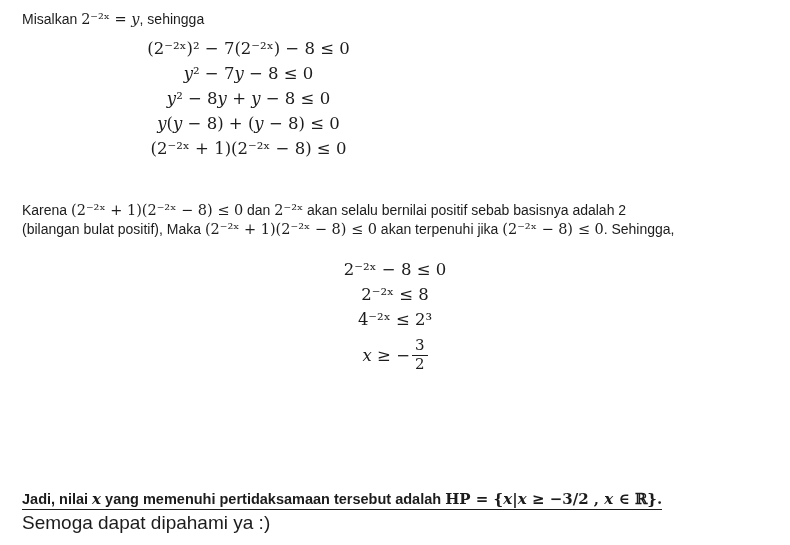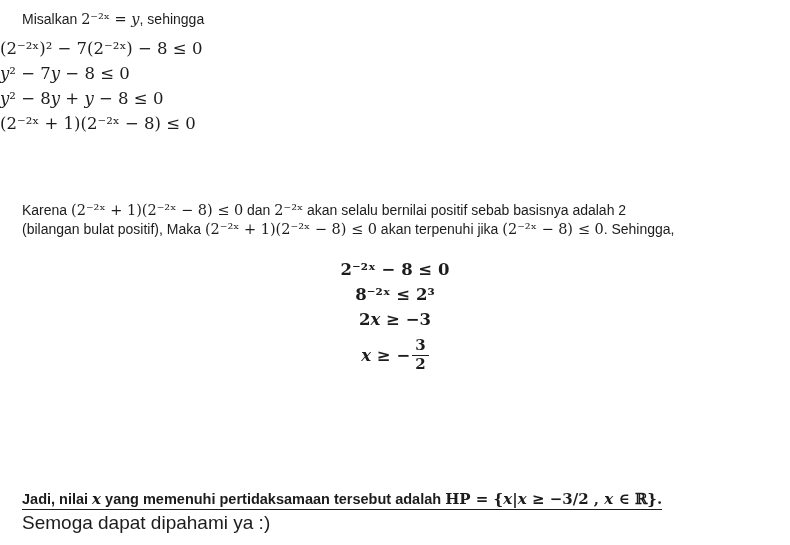--- a/index.html
+++ b/index.html
@@ -29,25 +29,25 @@
   }
 
   .eq-block .eq-line {
     height: 25px; line-height: 25px;
     font-family: "DejaVu Serif", serif;
     font-size: 16.5px;
     white-space: nowrap;
   }
   .block1 {
     position: absolute; left: 0; top: 36px;
-    width: 497px; text-align: left;
+    width: 497px; text-align: center;
   }
   .block2 {
     position: absolute; left: 0; top: 257px;
-    width: 790px; text-align: center; font-weight: bold;
+    width: 790px; text-align: center;
   }
 
   .para {
     position: absolute; left: 22px;
     line-height: 22px; white-space: nowrap;
   }
   .para-1 { top: 199px; }
   .para-2 { top: 218px; }
 
   .frac-line {
@@ -84,30 +84,31 @@
 <body>
 
 <div class="page">
 
   <div class="intro"><span class="seg-text">Misalkan </span><span class="seg-math">2⁻²ˣ = <i>y</i></span><span class="seg-text">, sehingga</span></div>
 
   <div class="eq-block block1">
     <div class="eq-line">(2⁻²ˣ)² − 7(2⁻²ˣ) − 8 ≤ 0</div>
     <div class="eq-line"><i>y</i>² − 7<i>y</i> − 8 ≤ 0</div>
     <div class="eq-line"><i>y</i>² − 8<i>y</i> + <i>y</i> − 8 ≤ 0</div>
+    <div class="eq-line"><i>y</i>(<i>y</i> − 8) + (<i>y</i> − 8) ≤ 0</div>
     <div class="eq-line">(2⁻²ˣ + 1)(2⁻²ˣ − 8) ≤ 0</div>
   </div>
 
   <div class="para para-1"><span class="seg-text">Karena </span><span class="seg-math">(2⁻²ˣ + 1)(2⁻²ˣ − 8) ≤ 0</span><span class="seg-text"> dan </span><span class="seg-math">2⁻²ˣ</span><span class="seg-text"> akan selalu bernilai positif sebab basisnya adalah 2</span></div>
   <div class="para para-2"><span class="seg-text">(bilangan bulat positif), Maka </span><span class="seg-math">(2⁻²ˣ + 1)(2⁻²ˣ − 8) ≤ 0</span><span class="seg-text"> akan terpenuhi jika </span><span class="seg-math">(2⁻²ˣ − 8) ≤ 0</span><span class="seg-text">. Sehingga,</span></div>
 
   <div class="eq-block block2">
     <div class="eq-line">2⁻²ˣ − 8 ≤ 0</div>
-    <div class="eq-line">8⁻²ˣ ≤ 2³</div>
-    <div class="eq-line">2<i>x</i> ≥ −3</div>
+    <div class="eq-line">2⁻²ˣ ≤ 8</div>
+    <div class="eq-line">4⁻²ˣ ≤ 2³</div>
     <div class="eq-line frac-line">
       <span><i>x</i> ≥ −</span>
         <span class="frac">
           <span class="num">3</span>
           <span class="den">2</span>
         </span>
     </div>
   </div>
 
   <div class="conclusion">

